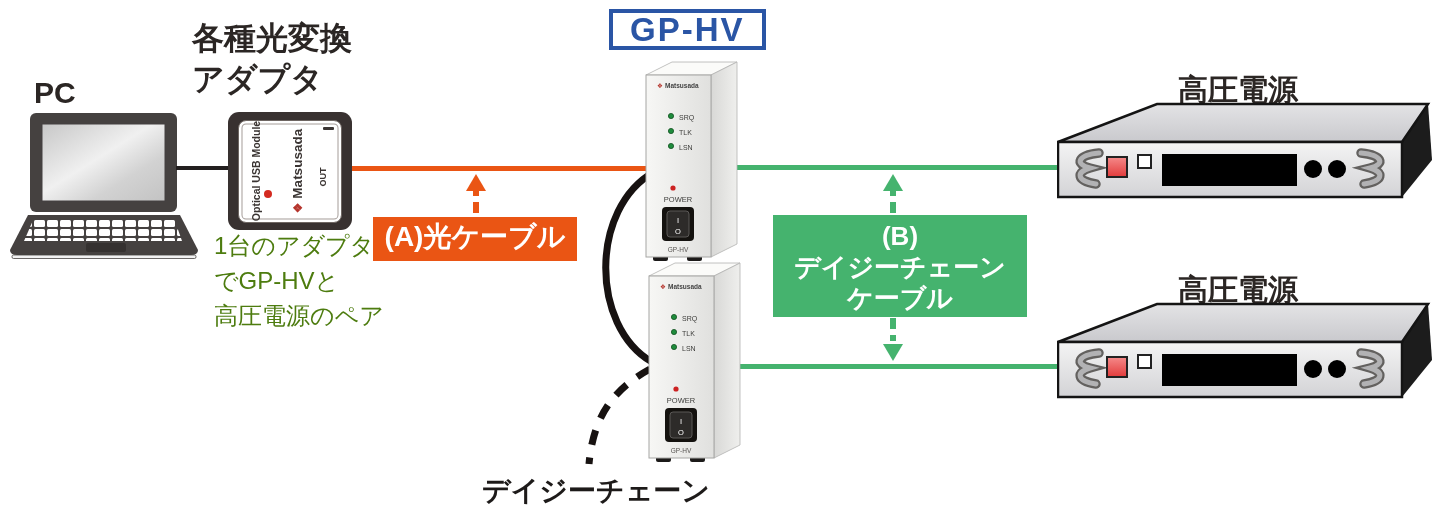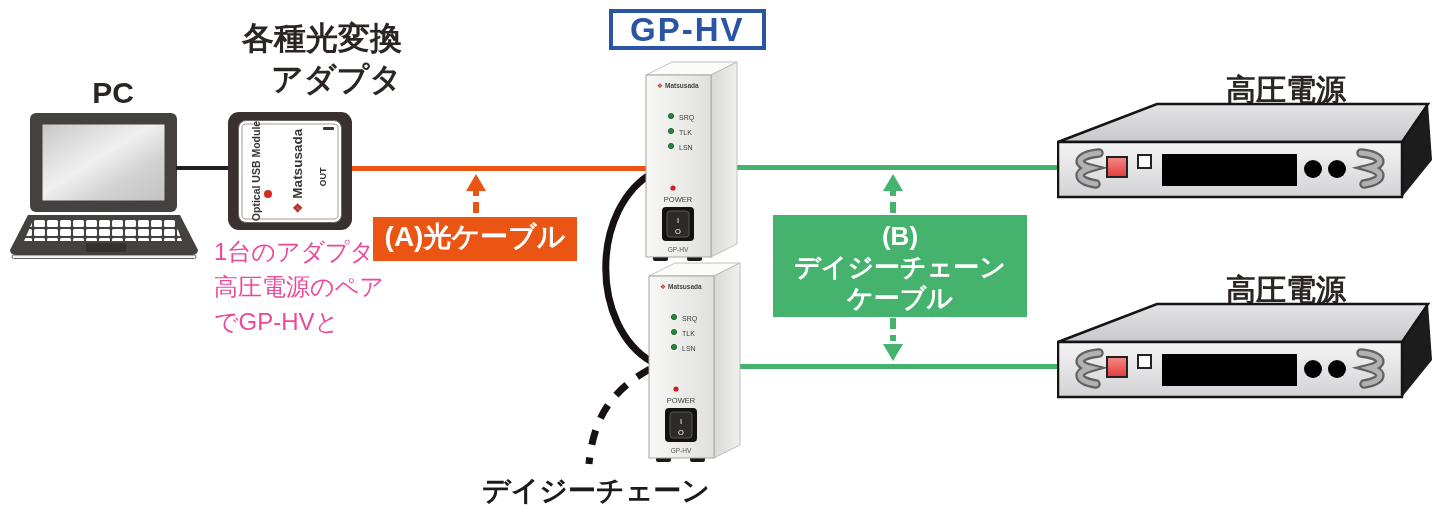--- a/index.html
+++ b/index.html
@@ -1,36 +1,36 @@
 <!DOCTYPE html>
 <html><head>
 <meta charset="utf-8">
 <style>
   html,body{margin:0;padding:0;background:#fff;}
   .stage{
     position:relative;width:1440px;height:506px;background:#fff;overflow:hidden;
     font-family:"Liberation Sans",sans-serif;color:#2b2624;
   }
   .abs{position:absolute;}
-  .heading{font-weight:bold;color:#2b2624;text-align:right;}
+  .heading{font-weight:bold;color:#2b2624;text-align:left;}
   
   .pc-label{left:34px;top:76px;width:100px;font-size:30px;}
   .adapter-heading{left:192px;top:18px;width:210px;font-size:32px;line-height:41px;}
   .pc-line{left:176px;top:166px;width:54px;height:4px;background:#231f1f;}
   .adapter{left:228px;top:112px;width:124px;height:118px;background:#383130;border-radius:11px;}
   .adapter-panel{position:absolute;left:10px;top:8px;width:102px;height:101px;background:#fff;
     border:1.5px solid #6e6662;border-radius:8px;box-shadow:inset 0 0 0 2.5px #fff,inset 0 0 0 3.5px #a49c98;}
   .vtext{position:absolute;white-space:nowrap;transform:translate(-50%,-50%) rotate(-90deg);color:#3a3432;}
   .v-module{left:17px;top:50px;font-size:10.5px;font-weight:bold;}
   .v-brand{left:58px;top:50px;font-size:13.5px;font-weight:bold;}
   .v-brand .logo{color:#b5342c;font-size:12px;}
   .v-out{left:84px;top:56px;font-size:9px;font-weight:bold;}
   .adapter-led{position:absolute;left:25px;top:69px;width:8px;height:8px;border-radius:50%;background:#d42a20;}
   .adapter-mark{position:absolute;left:84px;top:6px;width:11px;height:3px;background:#3a3432;border-radius:1px;}
-  .note{left:214px;top:234px;width:180px;font-size:24px;line-height:35px;color:#ec4899;}
+  .note{left:214px;top:228px;width:180px;font-size:24px;line-height:35px;color:#4d7c0f;}
   
   .badge{left:609px;top:9px;border:4px solid #2a55a5;background:#fff;color:#2a55a5;
     font-size:33px;font-weight:bold;letter-spacing:2px;padding:0 17px;line-height:33px;}
   
   .line{height:5px;}
   .orange-line{left:352px;top:166px;width:300px;background:#ea5514;}
   .green-line-1{left:736px;top:165px;width:322px;background:#45b36e;}
   .green-line-2{left:731px;top:364px;width:327px;background:#45b36e;}
   
   .cable-label{color:#fff;font-weight:bold;text-align:center;}
@@ -88,22 +88,22 @@
       <span class="vtext v-module">Optical USB Module</span>
       <span class="vtext v-brand"><span class="logo">❖</span> <span>Matsusada</span></span>
       <span class="vtext v-out">OUT</span>
       <span class="adapter-led"></span>
       <span class="adapter-mark"></span>
     </div>
   </div>
 
   <div class="abs note">
     <div>1台のアダプタ</div>
+    <div>でGP-HVと</div>
     <div>高圧電源のペア</div>
-    <div>でGP-HVと</div>
   </div>
 
   <div class="abs badge">GP-HV</div>
 
   <div class="abs line orange-line"></div>
   <div class="abs line green-line-1"></div>
   <div class="abs line green-line-2"></div>
 
   <div class="orange">
     <div class="abs tri-up" style="left:466px;top:174px;"></div>

